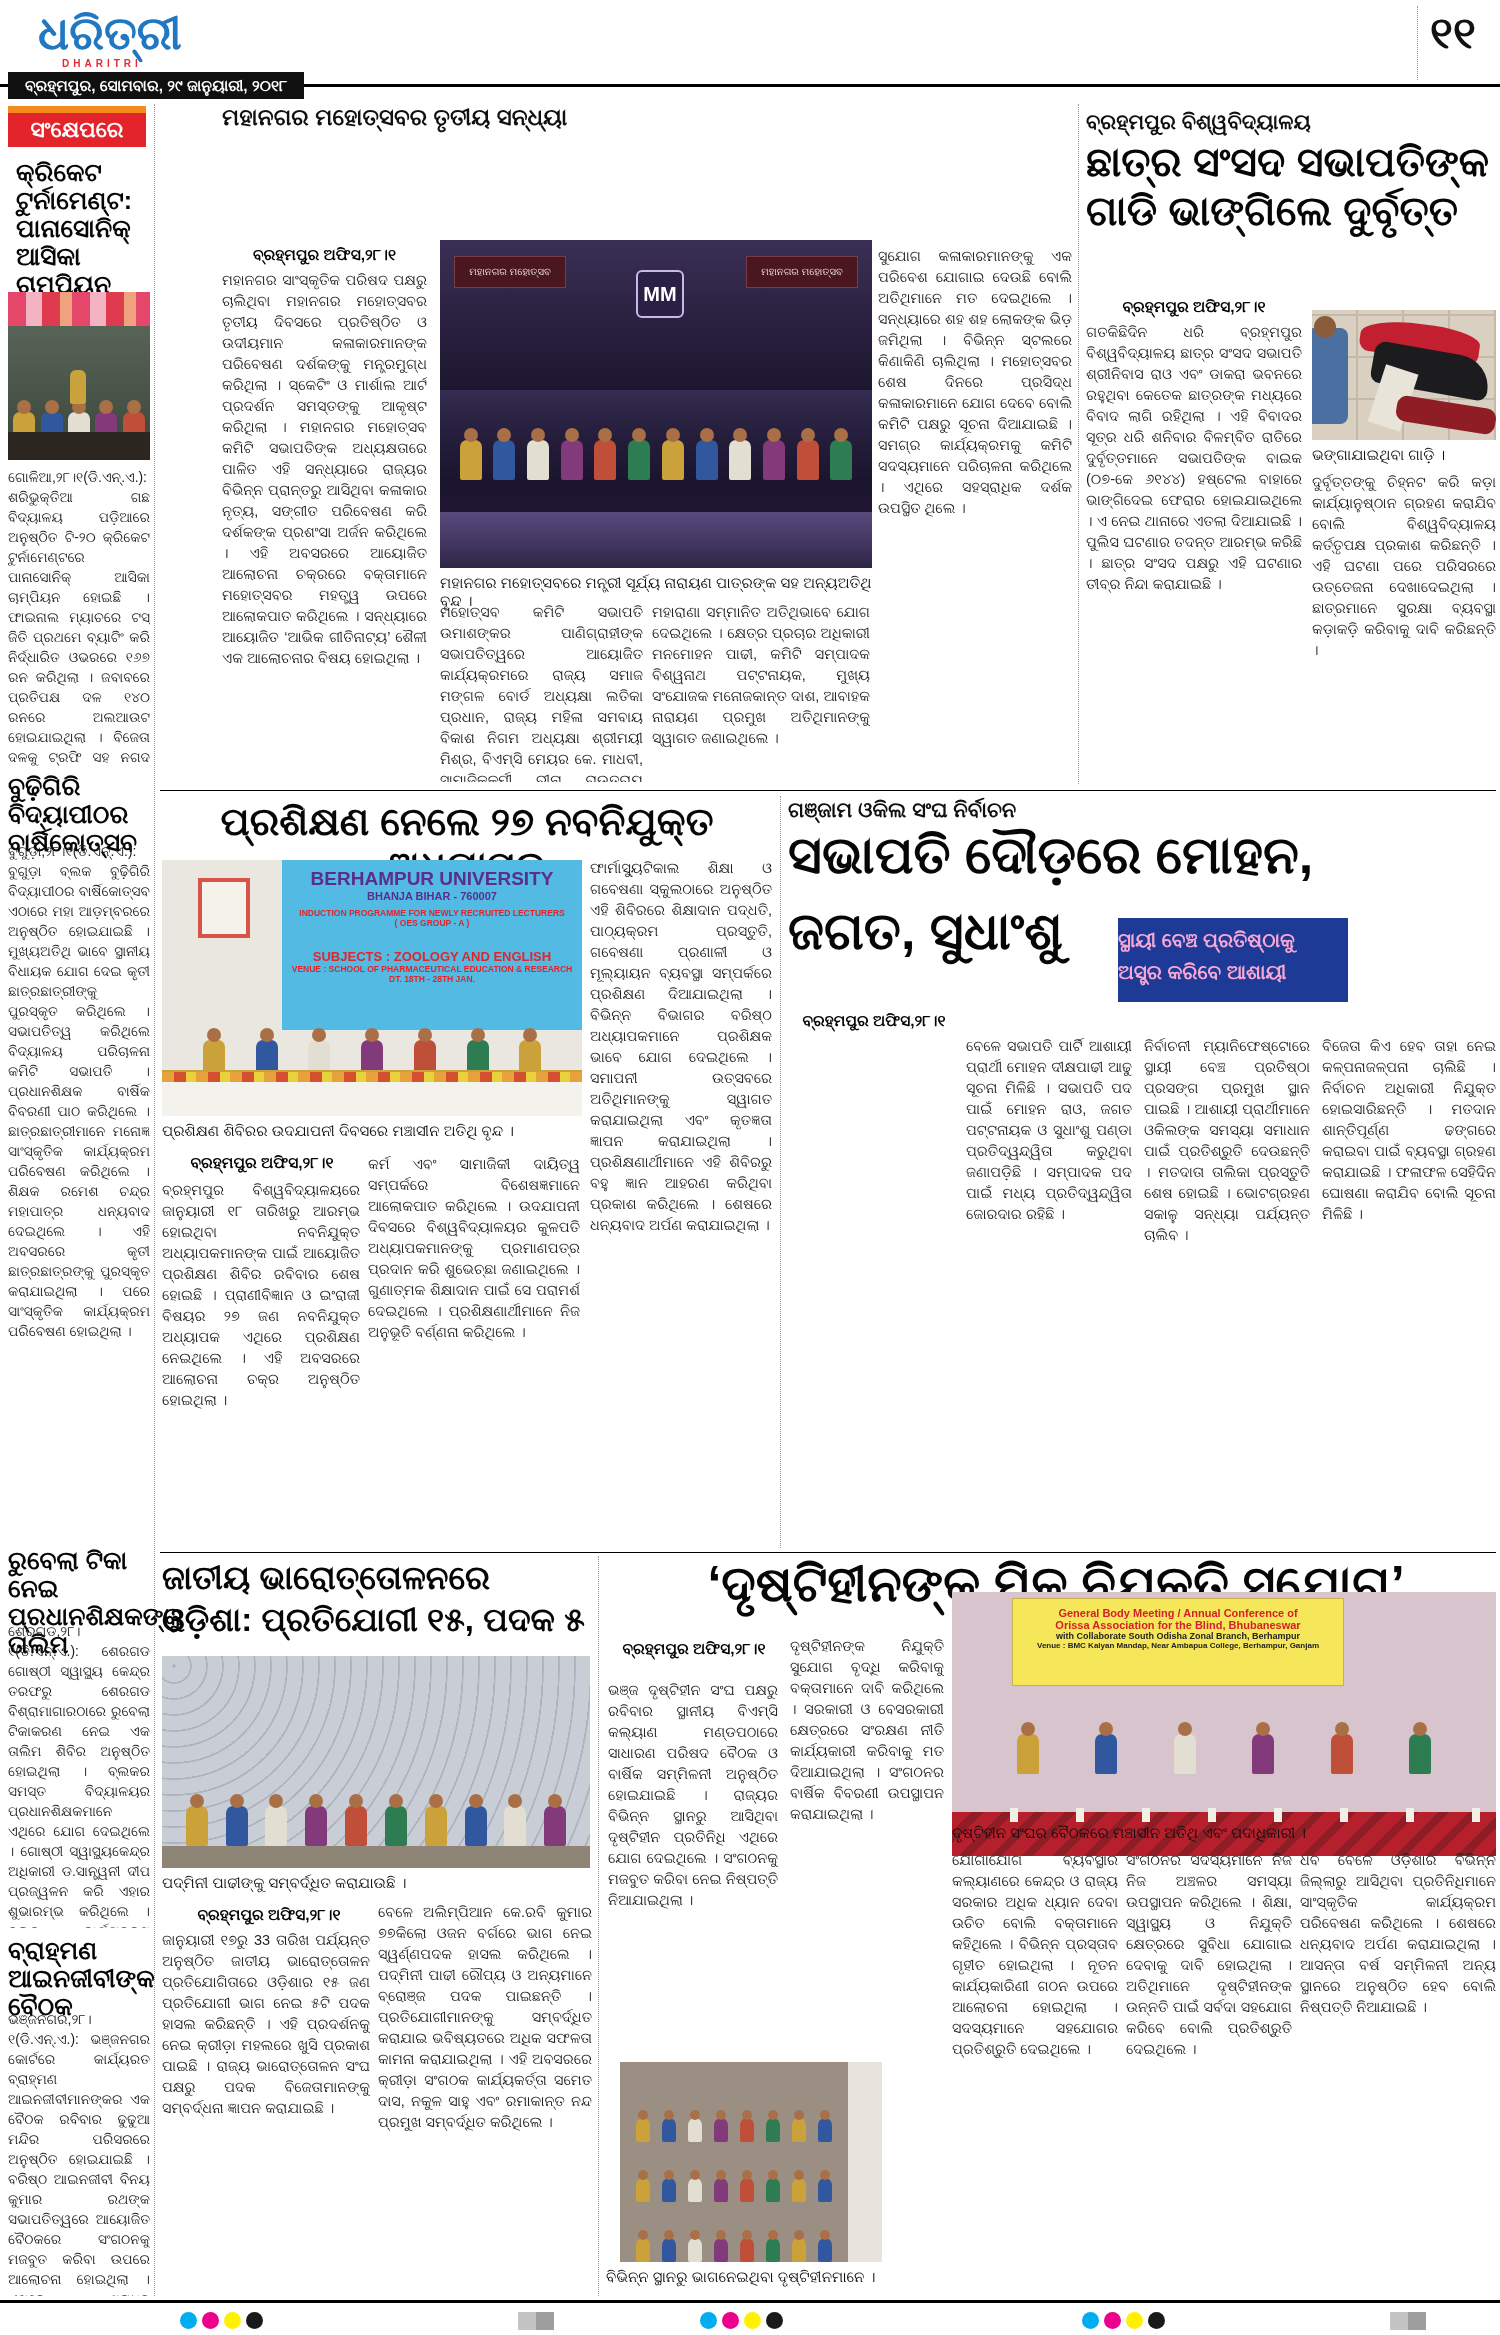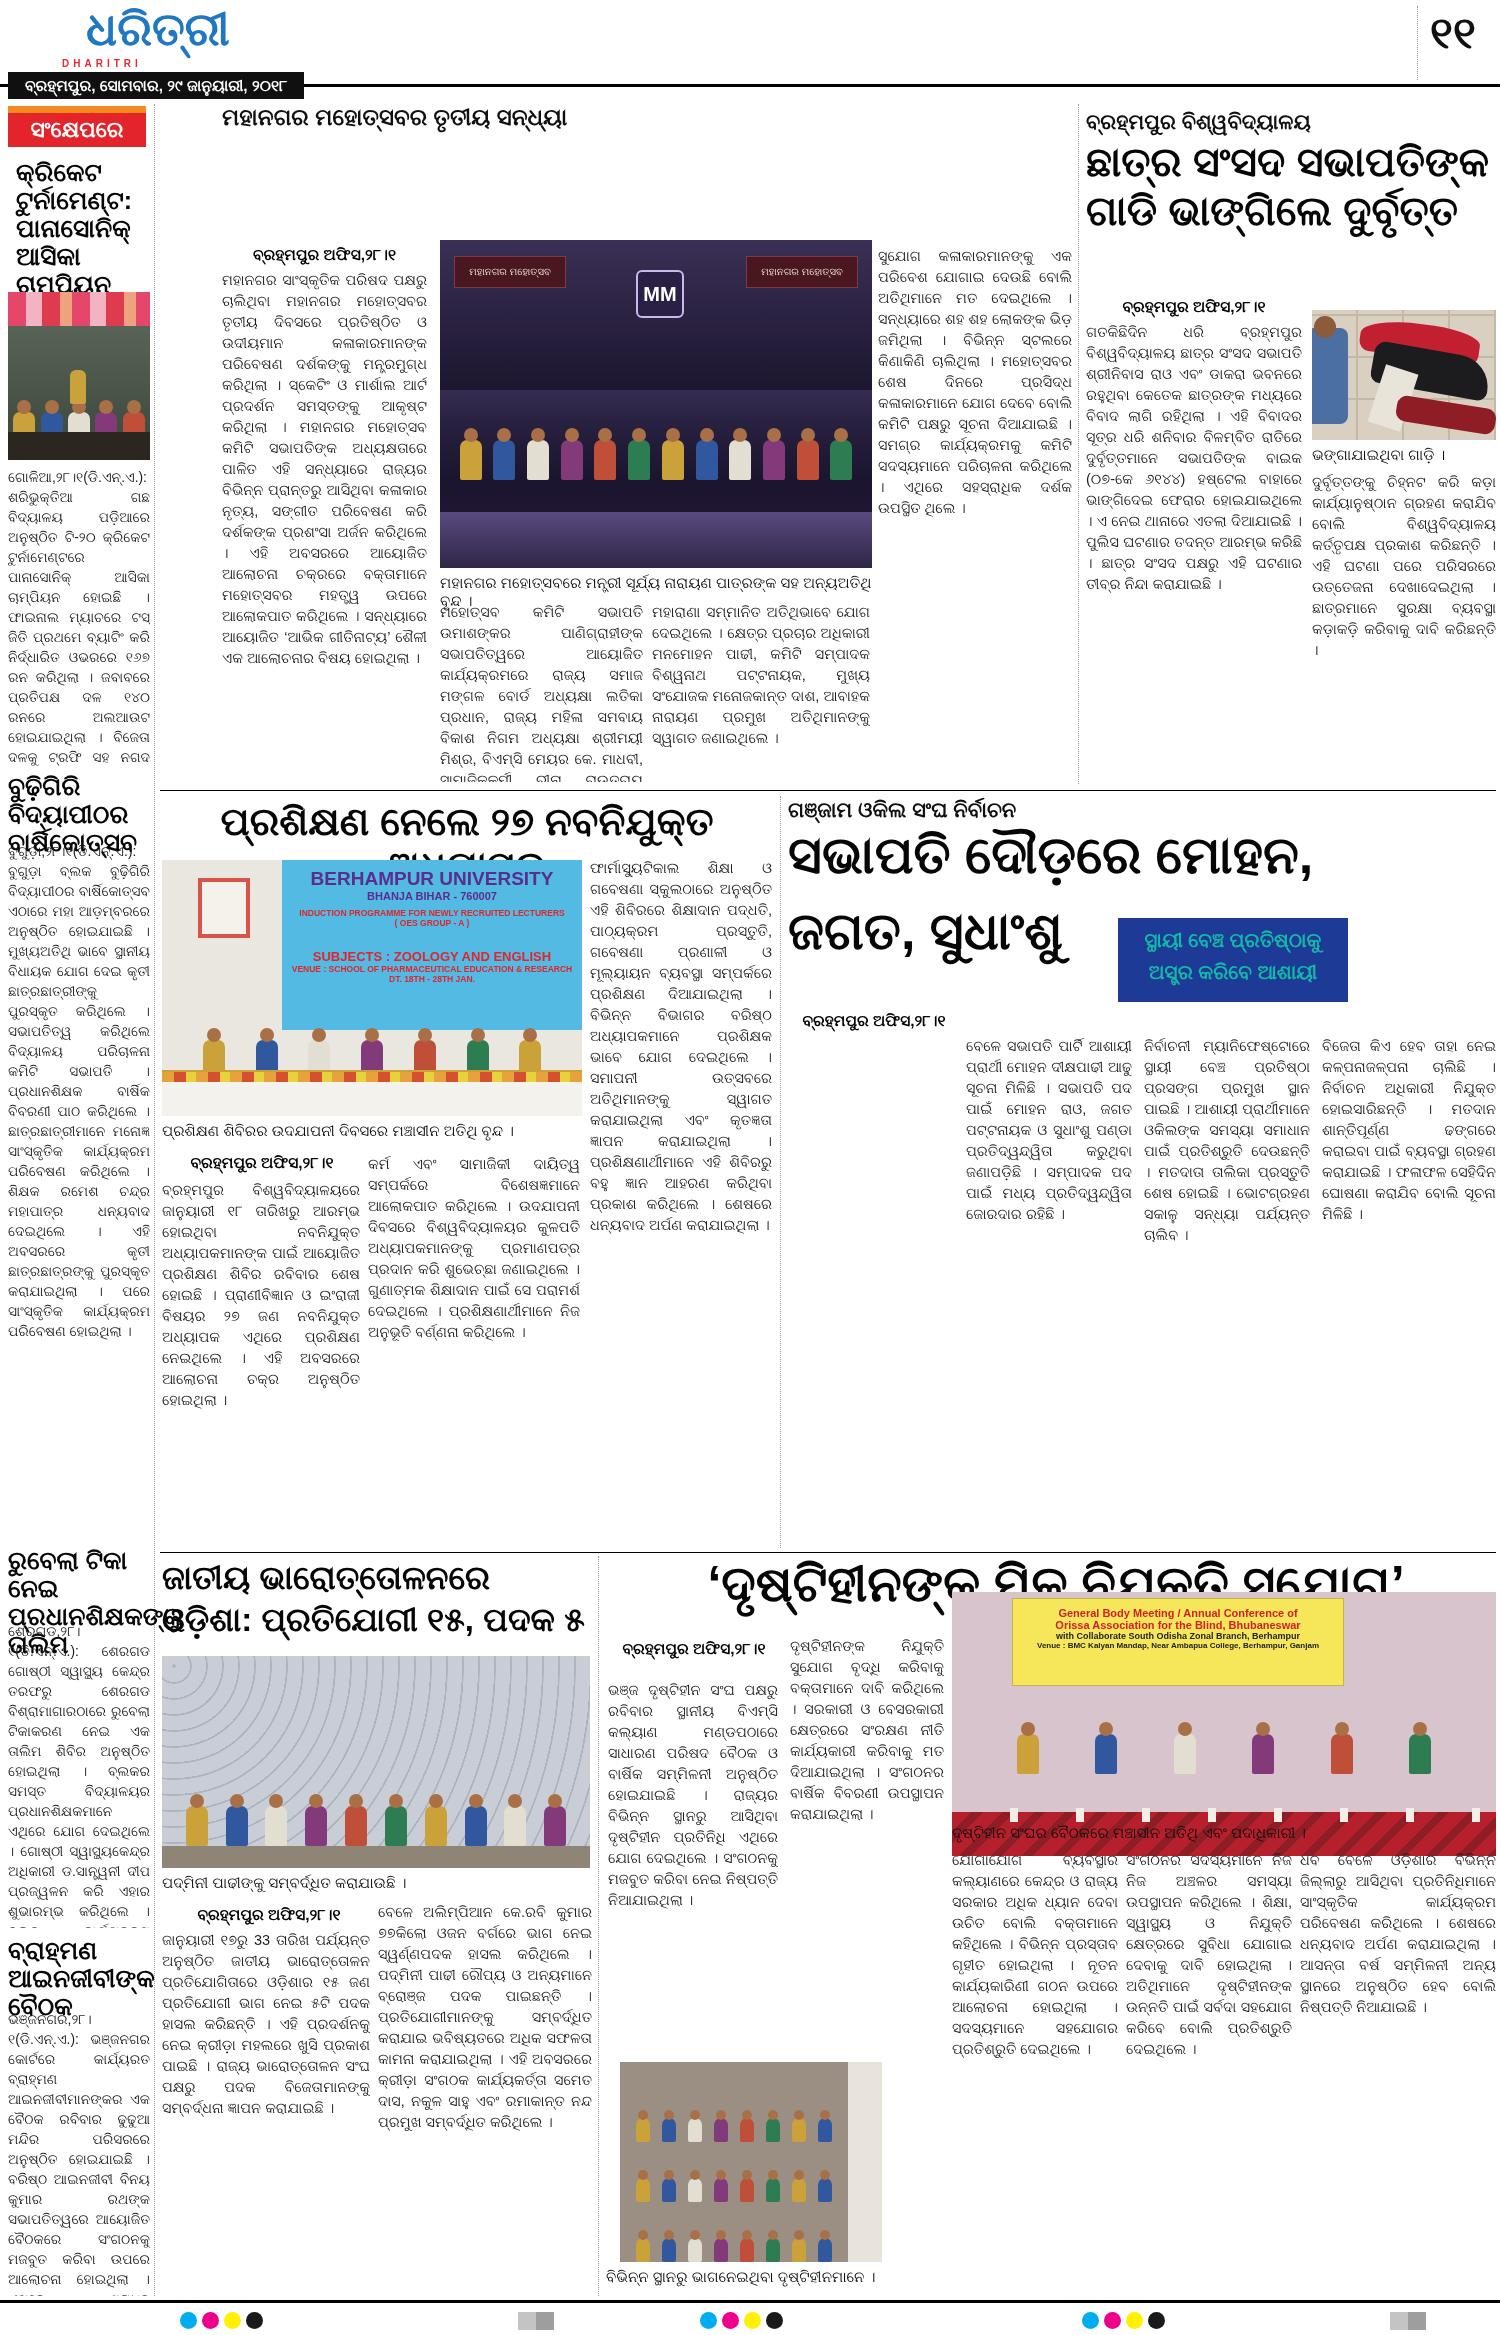--- a/index.html
+++ b/index.html
@@ -31,21 +31,21 @@
   
   .regdot{width:17px;height:17px;border-radius:50%;display:inline-block;margin-right:5px;}
   .regsq{width:18px;height:18px;display:inline-block;}
 </style>
 </head>
 <body>
 
 <div id="page">
 
   <div class="abs" style="left:0;top:84px;width:8px;height:3px;background:#000;"></div>
-  <div class="abs" style="left:38px;top:6px;width:160px;height:58px;font-size:46px;font-weight:bold;color:#1f78c1;font-family:Liberation Mono, monospace;margin-left:48px;">
+  <div class="abs" style="left:38px;top:6px;width:160px;height:58px;font-size:46px;font-weight:bold;color:#1f78c1;font-family:Liberation Sans, sans-serif;">
     <span>ଧରିତ୍ରୀ</span>
   </div>
   <div class="abs" style="left:62px;top:58px;font-size:10px;font-weight:bold;letter-spacing:4px;color:#e62a31;">DHARITRI</div>
   <div class="abs" style="left:8px;top:72px;width:296px;height:27px;background:#101010;color:#fff;font-weight:bold;font-size:15.5px;line-height:27px;text-align:center;">ବ୍ରହ୍ମପୁର, ସୋମବାର, ୨୯ ଜାନୁୟାରୀ, ୨୦୧୮</div>
   <div class="abs hrule" style="left:304px;top:84px;width:1196px;height:3px;"></div>
   <div class="abs vdiv" style="left:1417px;top:6px;height:74px;"></div>
   <div class="abs" style="left:1430px;top:8px;font-size:44px;font-weight:bold;color:#111;">୧୧</div>
 
   <div class="abs vdiv" style="left:154px;top:104px;height:2192px;"></div>
   <div class="abs vdiv" style="left:1078px;top:104px;height:680px;"></div>
@@ -158,21 +158,21 @@
   </div>
   <div class="abs caption" style="left:162px;top:1122px;width:420px;">ପ୍ରଶିକ୍ଷଣ ଶିବିରର ଉଦଯାପନୀ ଦିବସରେ ମଞ୍ଚାସୀନ ଅତିଥି ବୃନ୍ଦ ।</div>
   <div class="abs dateline" style="left:162px;top:1154px;width:200px;">ବ୍ରହ୍ମପୁର ଅଫିସ,୨୮।୧</div>
   <div class="abs body-text" style="left:162px;top:1180px;width:198px;height:364px;">ବ୍ରହ୍ମପୁର ବିଶ୍ୱବିଦ୍ୟାଳୟରେ ଜାନୁୟାରୀ ୧୮ ତାରିଖରୁ ଆରମ୍ଭ ହୋଇଥିବା ନବନିଯୁକ୍ତ ଅଧ୍ୟାପକମାନଙ୍କ ପାଇଁ ଆୟୋଜିତ ପ୍ରଶିକ୍ଷଣ ଶିବିର ରବିବାର ଶେଷ ହୋଇଛି । ପ୍ରାଣୀବିଜ୍ଞାନ ଓ ଇଂରାଜୀ ବିଷୟର ୨୭ ଜଣ ନବନିଯୁକ୍ତ ଅଧ୍ୟାପକ ଏଥିରେ ପ୍ରଶିକ୍ଷଣ ନେଇଥିଲେ । ଏହି ଅବସରରେ ଆଲୋଚନା ଚକ୍ର ଅନୁଷ୍ଠିତ ହୋଇଥିଲା ।</div>
   <div class="abs body-text" style="left:368px;top:1154px;width:212px;height:390px;">କର୍ମ ଏବଂ ସାମାଜିକୀ ଦାୟିତ୍ୱ ସମ୍ପର୍କରେ ବିଶେଷଜ୍ଞମାନେ ଆଲୋକପାତ କରିଥିଲେ । ଉଦଯାପନୀ ଦିବସରେ ବିଶ୍ୱବିଦ୍ୟାଳୟର କୁଳପତି ଅଧ୍ୟାପକମାନଙ୍କୁ ପ୍ରମାଣପତ୍ର ପ୍ରଦାନ କରି ଶୁଭେଚ୍ଛା ଜଣାଇଥିଲେ । ଗୁଣାତ୍ମକ ଶିକ୍ଷାଦାନ ପାଇଁ ସେ ପରାମର୍ଶ ଦେଇଥିଲେ । ପ୍ରଶିକ୍ଷଣାର୍ଥୀମାନେ ନିଜ ଅନୁଭୂତି ବର୍ଣ୍ଣନା କରିଥିଲେ ।</div>
   <div class="abs body-text" style="left:590px;top:858px;width:182px;height:686px;">ଫାର୍ମାସ୍ୟୁଟିକାଲ ଶିକ୍ଷା ଓ ଗବେଷଣା ସ୍କୁଲଠାରେ ଅନୁଷ୍ଠିତ ଏହି ଶିବିରରେ ଶିକ୍ଷାଦାନ ପଦ୍ଧତି, ପାଠ୍ୟକ୍ରମ ପ୍ରସ୍ତୁତି, ଗବେଷଣା ପ୍ରଣାଳୀ ଓ ମୂଲ୍ୟାୟନ ବ୍ୟବସ୍ଥା ସମ୍ପର୍କରେ ପ୍ରଶିକ୍ଷଣ ଦିଆଯାଇଥିଲା । ବିଭିନ୍ନ ବିଭାଗର ବରିଷ୍ଠ ଅଧ୍ୟାପକମାନେ ପ୍ରଶିକ୍ଷକ ଭାବେ ଯୋଗ ଦେଇଥିଲେ । ସମାପନୀ ଉତ୍ସବରେ ଅତିଥିମାନଙ୍କୁ ସ୍ୱାଗତ କରାଯାଇଥିଲା ଏବଂ କୃତଜ୍ଞତା ଜ୍ଞାପନ କରାଯାଇଥିଲା । ପ୍ରଶିକ୍ଷଣାର୍ଥୀମାନେ ଏହି ଶିବିରରୁ ବହୁ ଜ୍ଞାନ ଆହରଣ କରିଥିବା ପ୍ରକାଶ କରିଥିଲେ । ଶେଷରେ ଧନ୍ୟବାଦ ଅର୍ପଣ କରାଯାଇଥିଲା ।</div>
 
   <div class="abs kicker" style="left:788px;top:798px;font-size:21px;">ଗଞ୍ଜାମ ଓକିଲ ସଂଘ ନିର୍ବାଚନ</div>
   <div class="abs headline" style="left:788px;top:826px;width:710px;font-size:52px;">ସଭାପତି ଦୌଡ଼ରେ ମୋହନ,</div>
   <div class="abs headline" style="left:788px;top:902px;width:330px;font-size:52px;">ଜଗତ, ସୁଧାଂଶୁ</div>
-  <div class="abs" style="left:1118px;top:918px;width:230px;height:84px;background:#1d3a96;color:#14b8a6;text-align:center;font-weight:bold;font-size:20px;line-height:1.6;padding-top:6px;box-sizing:border-box;">
+  <div class="abs" style="left:1118px;top:918px;width:230px;height:84px;background:#1d3a96;color:#f9a8d4;font-weight:bold;font-size:20px;line-height:1.6;padding-top:6px;box-sizing:border-box;">
     <div>ସ୍ଥାୟୀ ବେଞ୍ଚ ପ୍ରତିଷ୍ଠାକୁ</div>
     <div>ଅସ୍ତ୍ର କରିବେ ଆଶାୟୀ</div>
   </div>
   <div class="abs dateline" style="left:788px;top:1012px;width:172px;">ବ୍ରହ୍ମପୁର ଅଫିସ,୨୮।୧</div>
   <div class="abs body-text" style="left:966px;top:1036px;width:166px;height:508px;">ବେଳେ ସଭାପତି ପାର୍ଟି ଆଶାୟୀ ପ୍ରାର୍ଥୀ ମୋହନ ଦୀକ୍ଷପାଢୀ ଆଢୁ ସୂଚନା ମିଳିଛି । ସଭାପତି ପଦ ପାଇଁ ମୋହନ ରାଓ, ଜଗତ ପଟ୍ଟନାୟକ ଓ ସୁଧାଂଶୁ ପଣ୍ଡା ପ୍ରତିଦ୍ୱନ୍ଦ୍ୱିତା କରୁଥିବା ଜଣାପଡ଼ିଛି । ସମ୍ପାଦକ ପଦ ପାଇଁ ମଧ୍ୟ ପ୍ରତିଦ୍ୱନ୍ଦ୍ୱିତା ଜୋରଦାର ରହିଛି ।</div>
   <div class="abs body-text" style="left:1144px;top:1036px;width:166px;height:508px;">ନିର୍ବାଚନୀ ମ୍ୟାନିଫେଷ୍ଟୋରେ ସ୍ଥାୟୀ ବେଞ୍ଚ ପ୍ରତିଷ୍ଠା ପ୍ରସଙ୍ଗ ପ୍ରମୁଖ ସ୍ଥାନ ପାଇଛି । ଆଶାୟୀ ପ୍ରାର୍ଥୀମାନେ ଓକିଲଙ୍କ ସମସ୍ୟା ସମାଧାନ ପାଇଁ ପ୍ରତିଶ୍ରୁତି ଦେଉଛନ୍ତି । ମତଦାତା ତାଲିକା ପ୍ରସ୍ତୁତି ଶେଷ ହୋଇଛି । ଭୋଟଗ୍ରହଣ ସକାଳୁ ସନ୍ଧ୍ୟା ପର୍ଯ୍ୟନ୍ତ ଚାଲିବ ।</div>
   <div class="abs body-text" style="left:1322px;top:1036px;width:174px;height:508px;">ବିଜେତା କିଏ ହେବ ତାହା ନେଇ କଳ୍ପନାଜଳ୍ପନା ଚାଲିଛି । ନିର୍ବାଚନ ଅଧିକାରୀ ନିଯୁକ୍ତ ହୋଇସାରିଛନ୍ତି । ମତଦାନ ଶାନ୍ତିପୂର୍ଣ୍ଣ ଢଙ୍ଗରେ କରାଇବା ପାଇଁ ବ୍ୟବସ୍ଥା ଗ୍ରହଣ କରାଯାଇଛି । ଫଳାଫଳ ସେହିଦିନ ଘୋଷଣା କରାଯିବ ବୋଲି ସୂଚନା ମିଳିଛି ।</div>
 
   <div class="abs headline" style="left:162px;top:1560px;width:430px;font-size:33px;">ଜାତୀୟ ଭାରୋତ୍ତୋଳନରେ</div>
   <div class="abs headline" style="left:162px;top:1602px;width:430px;font-size:33px;">ଓଡ଼ିଶା: ପ୍ରତିଯୋଗୀ ୧୫, ପଦକ ୫</div>

